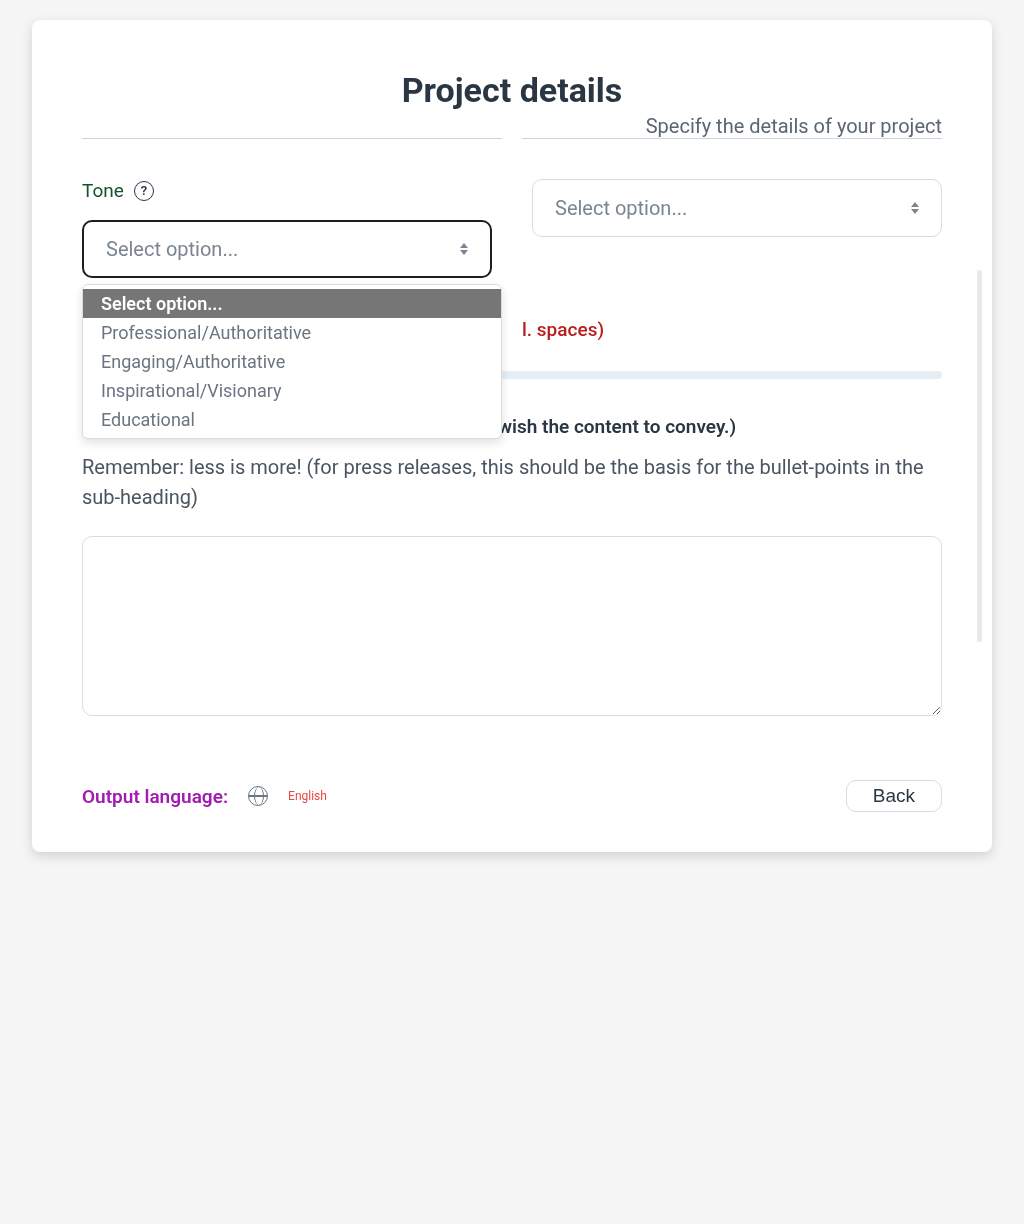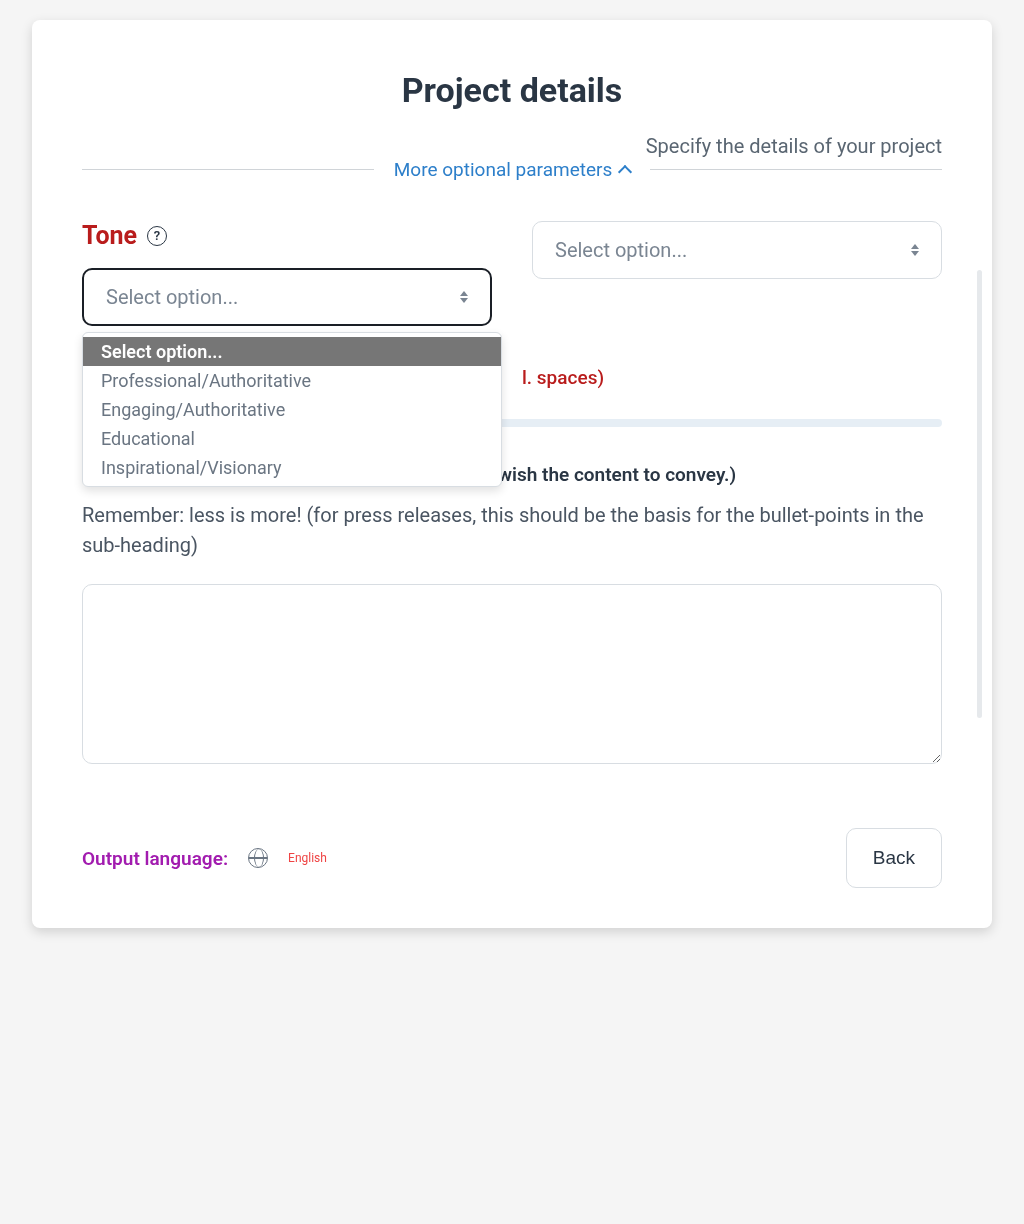--- a/index.html
+++ b/index.html
@@ -16,21 +16,21 @@
   border-radius: 8px;
   box-shadow: 0 4px 12px rgba(0,0,0,0.15);
   padding: 50px 50px 40px;
   position: relative;
 }
 .title {
   text-align: center;
   font-size: 34px;
   font-weight: 700;
   color: #2a3644;
-  margin-bottom: 24px;
+  margin-bottom: 4px;
 }
 .subtitle {
   text-align: right;
   font-size: 20px;
   color: #5a6672;
 }
 .divider-row {
   display: flex;
   align-items: center;
   gap: 20px;
@@ -68,23 +68,23 @@
   flex: 1;
   position: relative;
 }
 .label-row {
   display: flex;
   align-items: center;
   gap: 10px;
   margin-bottom: 18px;
 }
 .field-label {
-  font-size: 25px;
-  font-weight: 700;
-  color: #b91c1c;
+  font-size: 19px;
+  font-weight: 400;
+  color: #14532d;
 }
 .help-icon {
   width: 20px;
   height: 20px;
   border: 1.5px solid #2a3644;
   border-radius: 50%;
   display: flex;
   align-items: center;
   justify-content: center;
   font-size: 13px;
@@ -218,21 +218,21 @@
   height: 1.5px;
   background: #6a7582;
   margin-top: -0.75px;
 }
 .lang-value {
   font-size: 12px;
   color: #ef4444;
 }
 .spacer { flex: 1; }
 .btn {
-  height: 60px;
+  height: 32px;
   padding: 0 26px;
   border-radius: 10px;
   font-size: 19px;
   font-weight: 500;
   cursor: pointer;
   display: flex;
   align-items: center;
   gap: 10px;
 }
 .btn-back {
@@ -262,24 +262,20 @@
 </head>
 <body>
 
 <div class="card">
 
   <h1 class="title">Project details</h1>
   <p class="subtitle">Specify the details of your project</p>
 
   <div class="divider-row">
     <div class="divider-line"></div>
-    <div class="divider-link">
-      <span>More optional parameters</span>
-      <span class="chev-up"></span>
-    </div>
     <div class="divider-line"></div>
   </div>
 
   <div class="fields-row">
 
     <div class="field">
       <div class="label-row">
         <span class="field-label">Tone</span>
         <span class="help-icon">?</span>
       </div>
@@ -287,22 +283,22 @@
         <span>Select option...</span>
         <span class="updown">
           <span class="arrowhead-up"></span>
           <span class="arrowhead-down"></span>
         </span>
       </div>
       <div class="dropdown">
         <div class="dropdown-item selected">Select option...</div>
         <div class="dropdown-item">Professional/Authoritative</div>
         <div class="dropdown-item">Engaging/Authoritative</div>
+        <div class="dropdown-item">Inspirational/Visionary</div>
         <div class="dropdown-item">Educational</div>
-        <div class="dropdown-item">Inspirational/Visionary</div>
       </div>
     </div>
 
     <div class="field">
       <div class="select-box">
         <span>Select option...</span>
         <span class="updown">
           <span class="arrowhead-up"></span>
           <span class="arrowhead-down"></span>
         </span>

